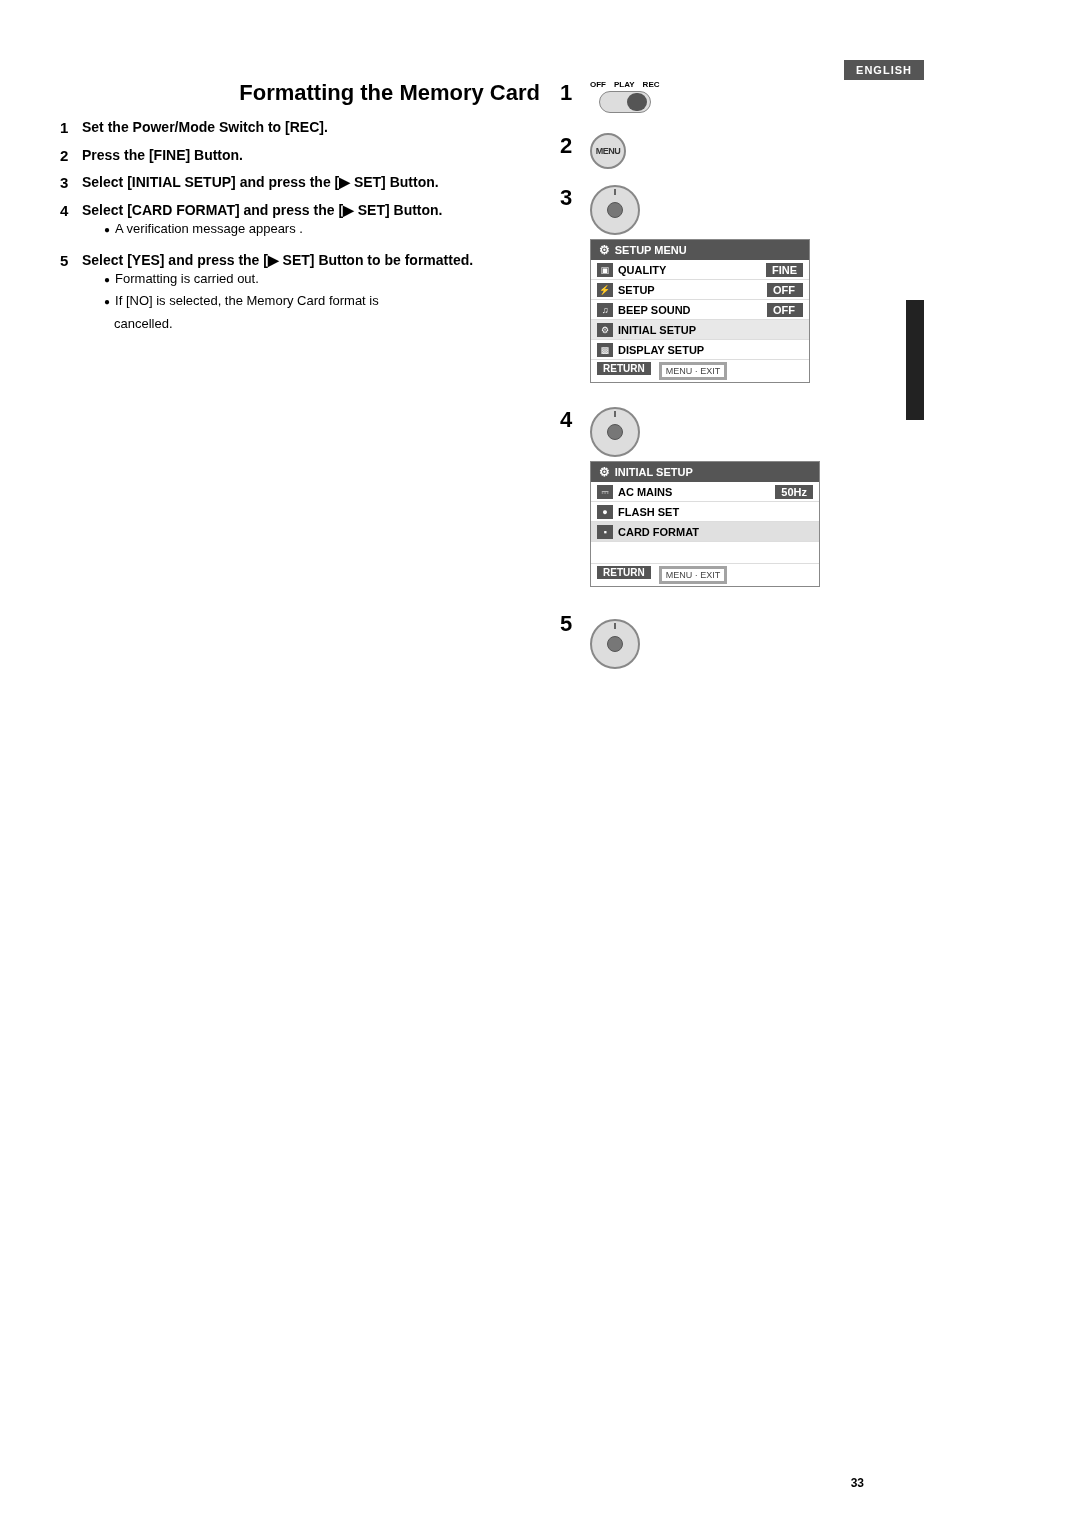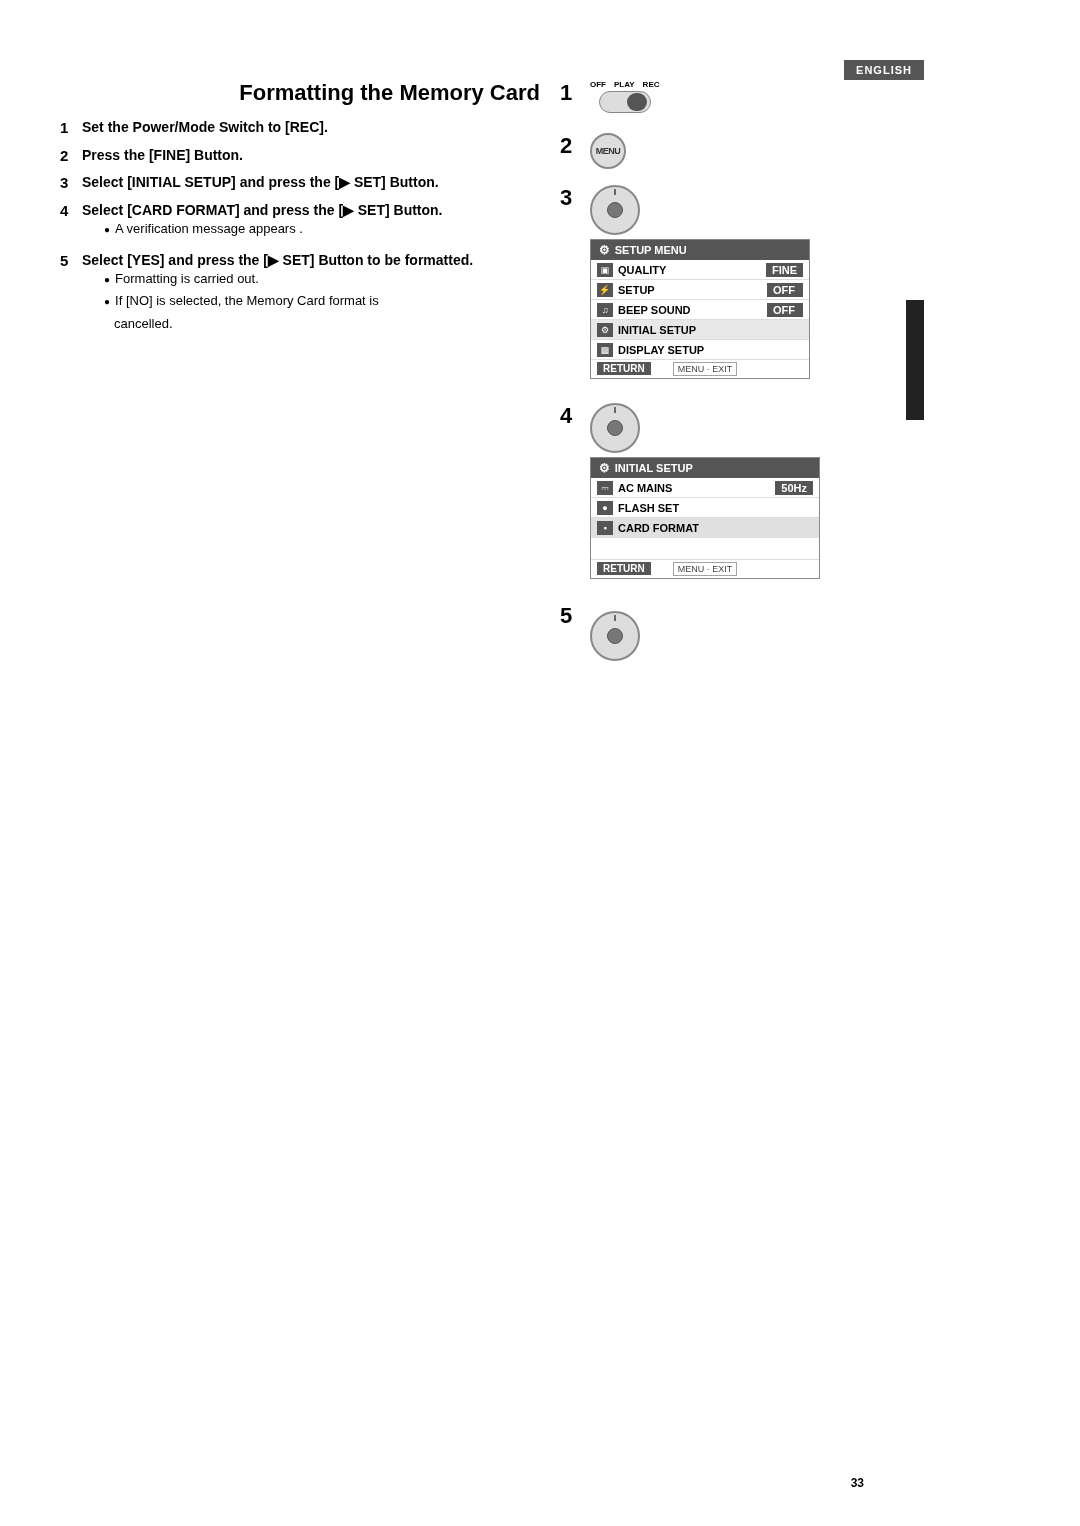--- a/index.html
+++ b/index.html
@@ -311,23 +311,22 @@
       color: #fff;
       font-size: 10px;
       font-weight: bold;
       padding: 1px 6px;
       margin-right: 8px;
     }
 
     .menu-exit-text {
       font-size: 9px;
       color: #444;
-      border: 1px solid #a3a3a3;
+      border: 3px solid #a3a3a3;
       padding: 1px 4px;
-      margin-left: 14px;
     }
 
     
     .page-number {
       position: absolute;
       bottom: 36px;
       right: 60px;
       font-size: 12px;
       font-weight: bold;
     }

